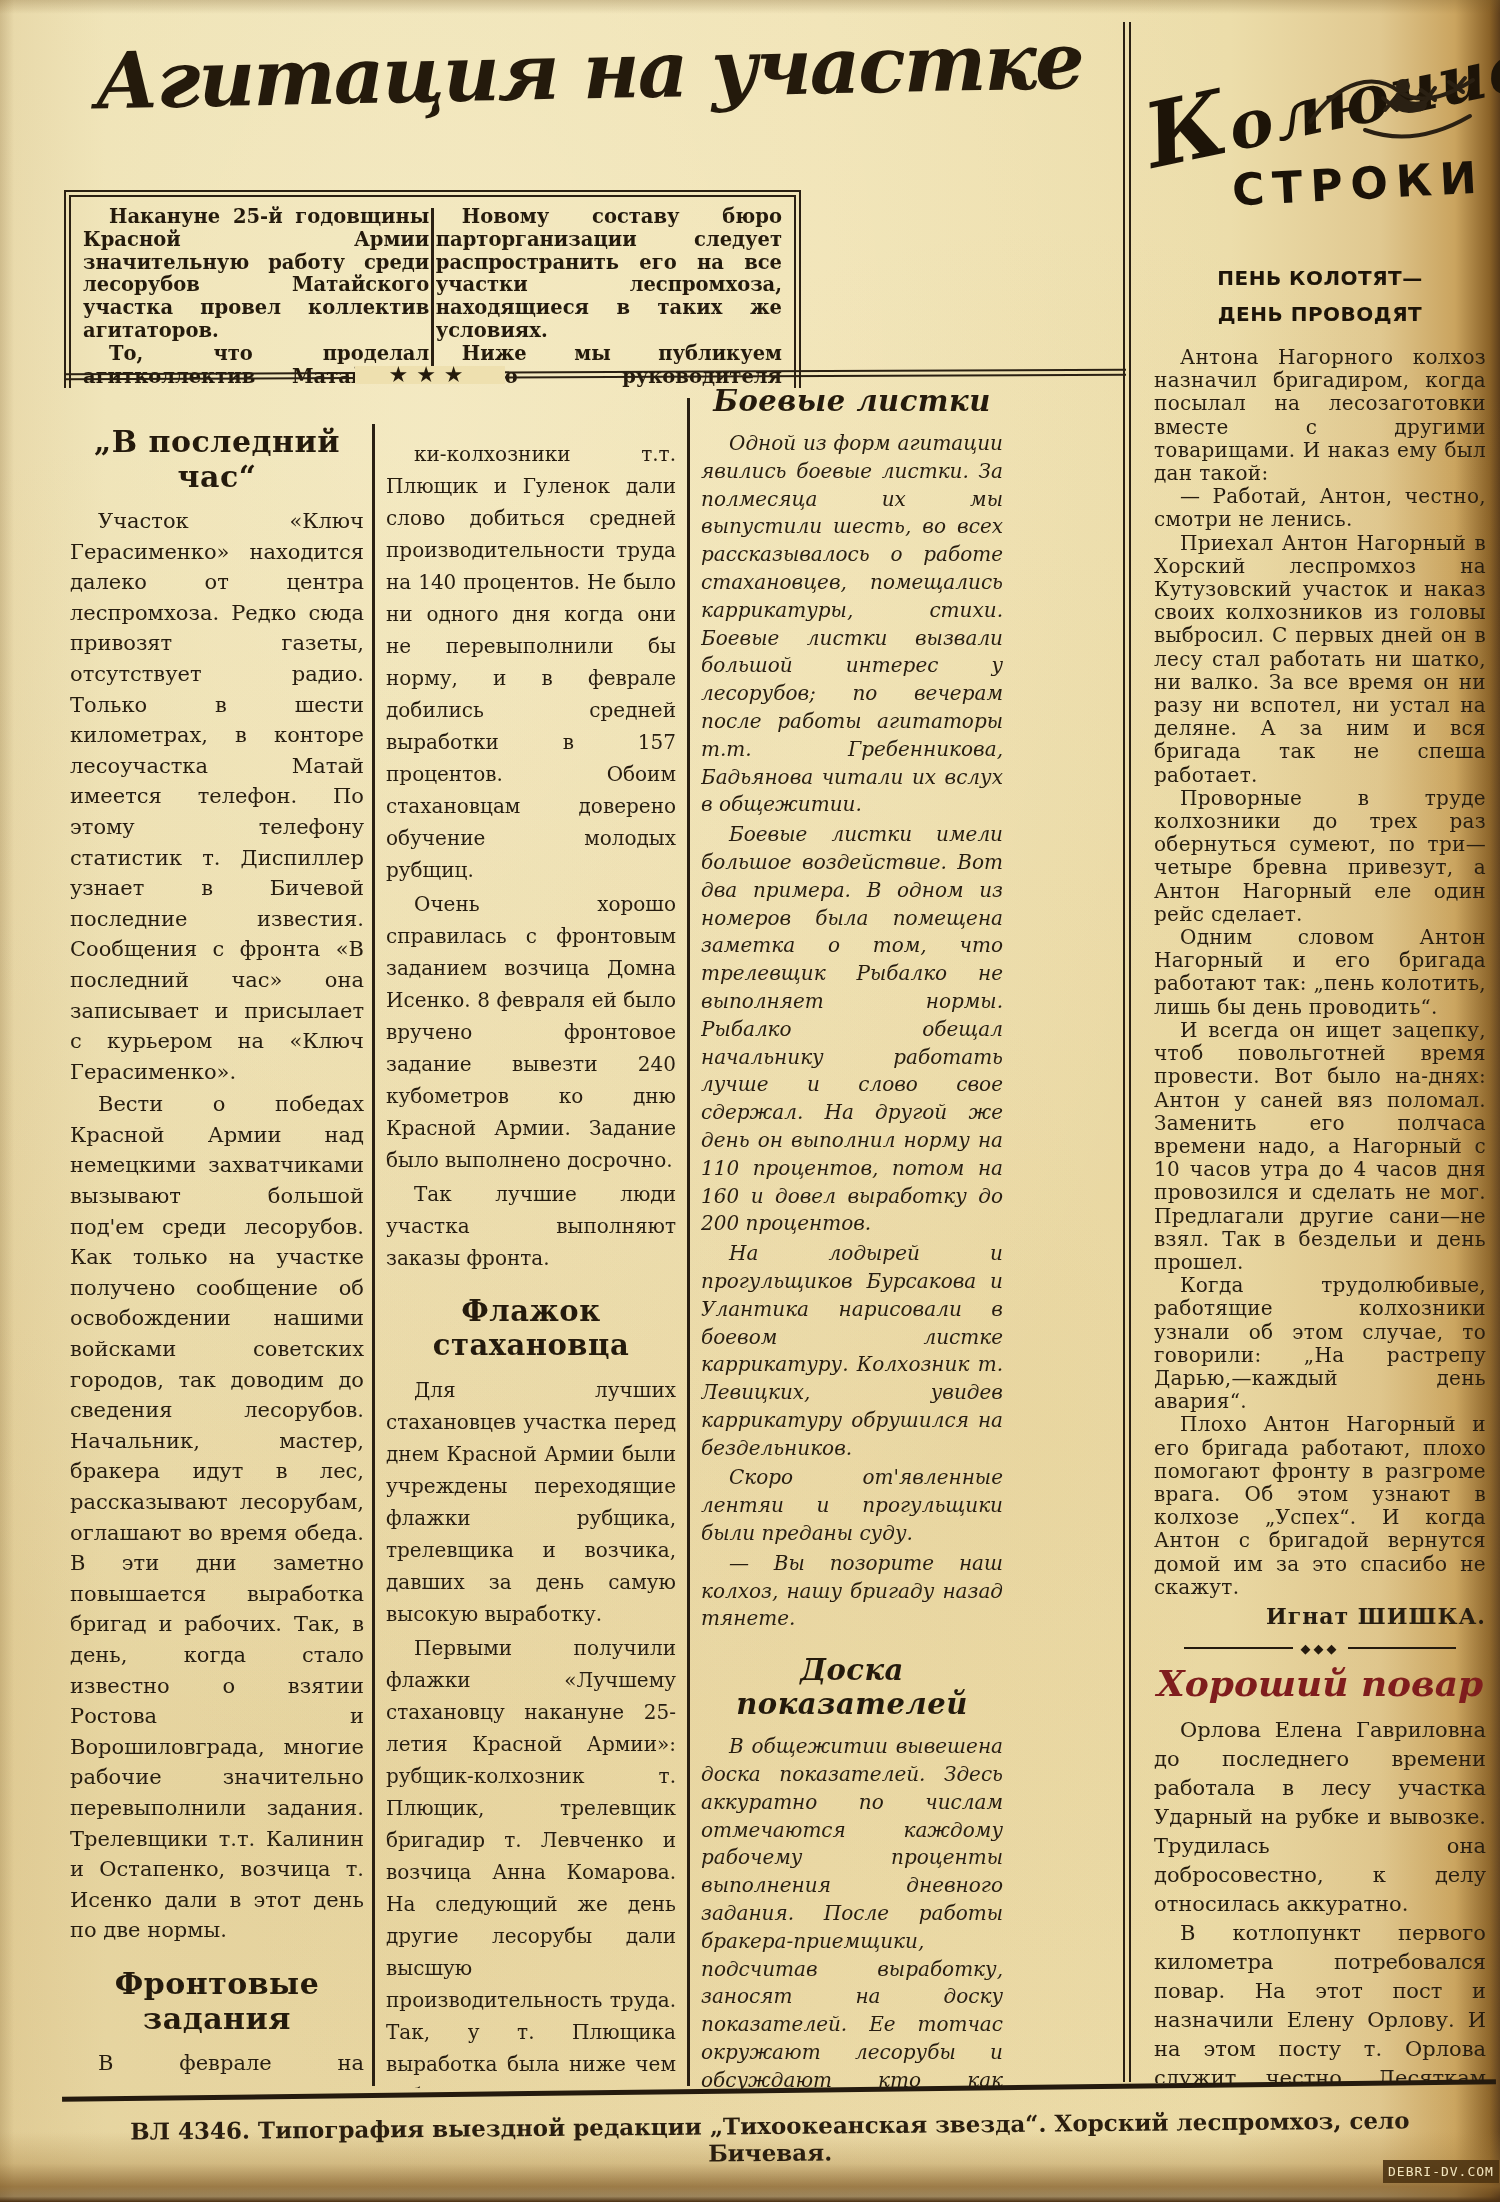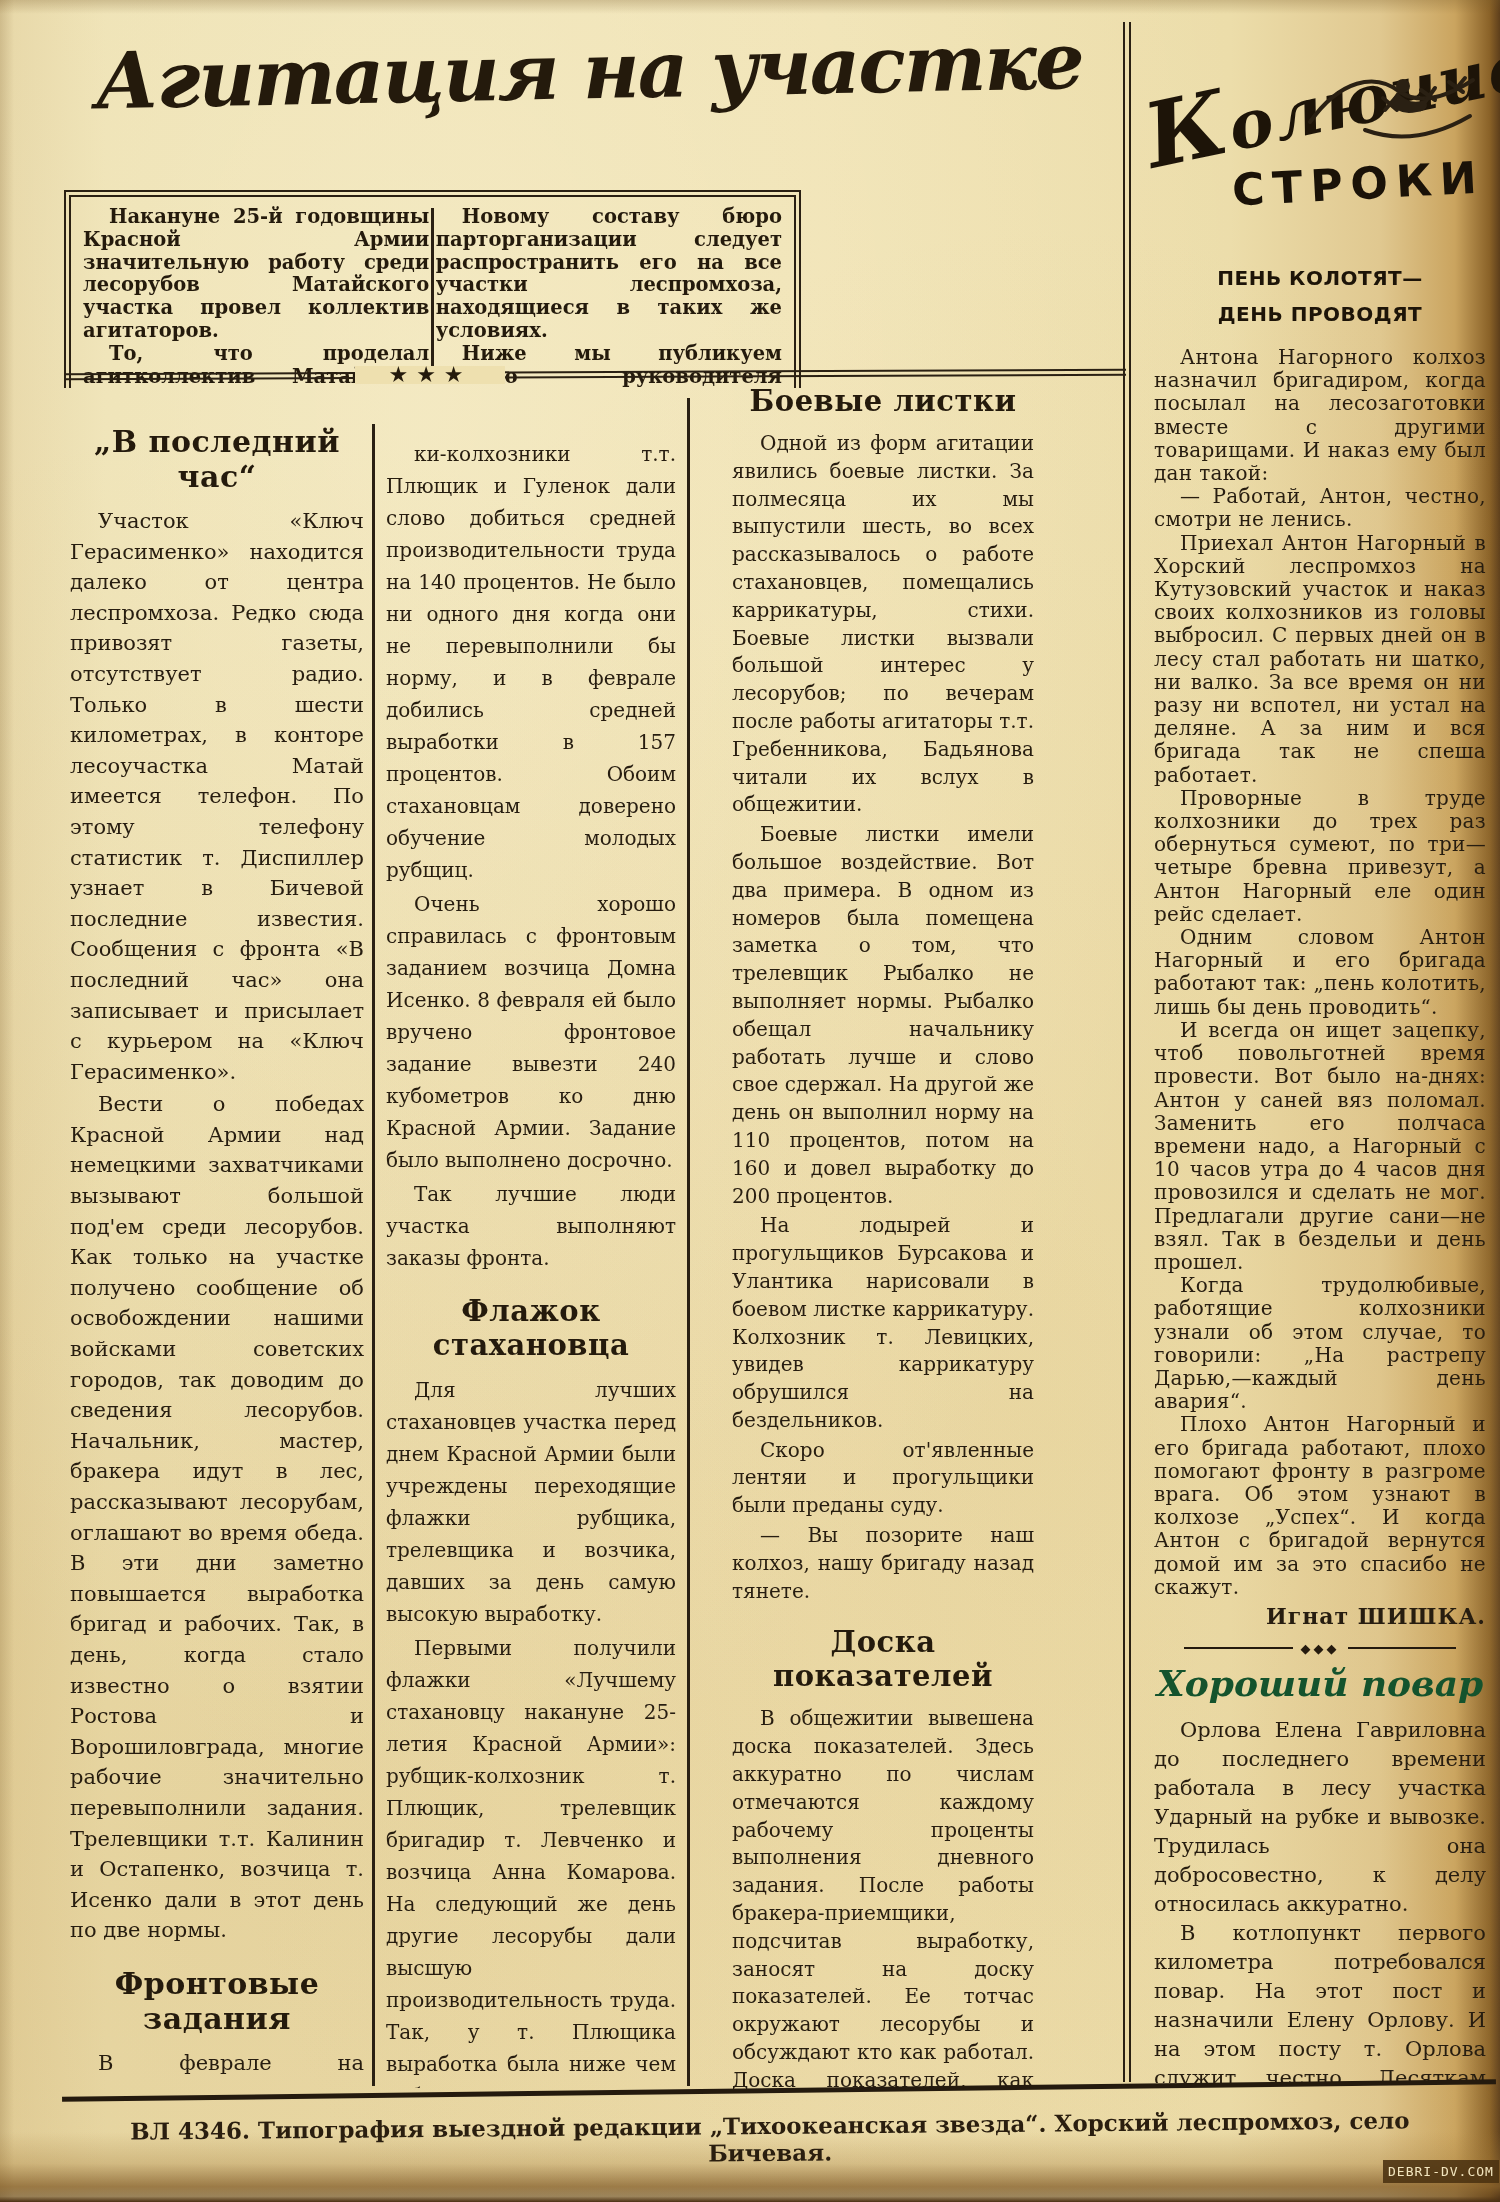--- a/index.html
+++ b/index.html
@@ -51,21 +51,21 @@
   .col{position:absolute;overflow:hidden;}
   .col p{margin:0 0 2px 0;text-align:justify;text-indent:28px;}
   .col h2{margin:20px 0 12px 0;text-align:center;font-weight:bold;letter-spacing:0.5px;color:#241a0c;}
   .col1{left:70px;top:424px;width:294px;height:1665px;}
   .col1 p{font-size:21px;line-height:30.6px;}
   .col1 h2{font-size:30px;}
   .col1 h2:first-child{margin-top:0;}
   .col2{left:386px;top:438px;width:290px;height:1650px;}
   .col2 p{font-size:20px;line-height:32px;}
   .col2 h2{font-size:29px;}
-  .col3{left:732px;top:384px;width:302px;height:1705px;}
+  .col3{left:701px;top:384px;width:302px;height:1705px;font-style:italic;}
   .col3 p{font-size:20px;line-height:27.8px;}
   .col3 h2{font-size:29px;}
   .col3 h2:first-child{margin-top:0;}
   .sig{display:block;text-align:right;font-weight:bold;letter-spacing:1px;
     font-size:21px;margin-top:8px;text-indent:0;}
 
   .vrule{position:absolute;width:2.5px;background:#2a2013;}
   .vrule-1{left:372px;top:424px;height:1662px;}
   .vrule-2{left:687px;top:398px;height:1688px;}
   .sidebar-vrule{position:absolute;left:1123px;top:22px;height:2060px;width:8px;
@@ -88,21 +88,21 @@
   .sidebar{position:absolute;left:1154px;top:248px;width:332px;height:1835px;overflow:hidden;}
   .sb-title1{margin:12px 0 14px 0;text-align:center;font-family:"DejaVu Sans",sans-serif;
     font-weight:900;font-size:20px;line-height:36px;letter-spacing:0.5px;color:#1d1408;}
   .sb-a1 p{margin:0;text-align:justify;text-indent:26px;font-size:20px;line-height:23.2px;
     letter-spacing:0.3px;}
   .sb-a1 .sig{font-size:22px;margin-top:4px;}
   .diamond-sep{display:flex;align-items:center;gap:8px;margin:12px 30px 6px 30px;color:#241a0e;}
   .diamond-sep::before,.diamond-sep::after{content:"";flex:1;border-top:2.5px solid #241a0e;}
   .diamond-sep span{font-size:13px;letter-spacing:3px;}
   .sb-title2{margin:4px 0 12px 0;text-align:center;font-style:italic;font-weight:bold;
-    font-size:36px;color:#14532d;}
+    font-size:36px;color:#7f1d1d;}
   .sb-a2 p{margin:0;text-align:justify;text-indent:26px;font-size:21px;line-height:29px;}
 
   
   .footer-rule{position:absolute;left:62px;top:2088px;width:1434px;height:5px;background:#241a0e;
     transform:rotate(-0.7deg);}
   .footer-line{position:absolute;left:120px;top:2112px;width:1300px;margin:0;text-align:center;
     font-size:23px;font-weight:bold;color:#2a1e0f;transform:rotate(-0.5deg);}
   .watermark{position:absolute;left:1383px;top:2160px;margin:0;
     font-family:"DejaVu Sans Mono",monospace;font-size:13px;letter-spacing:1px;
     color:#f3e6bf;background:rgba(74,49,16,0.88);padding:4px 5px;}

